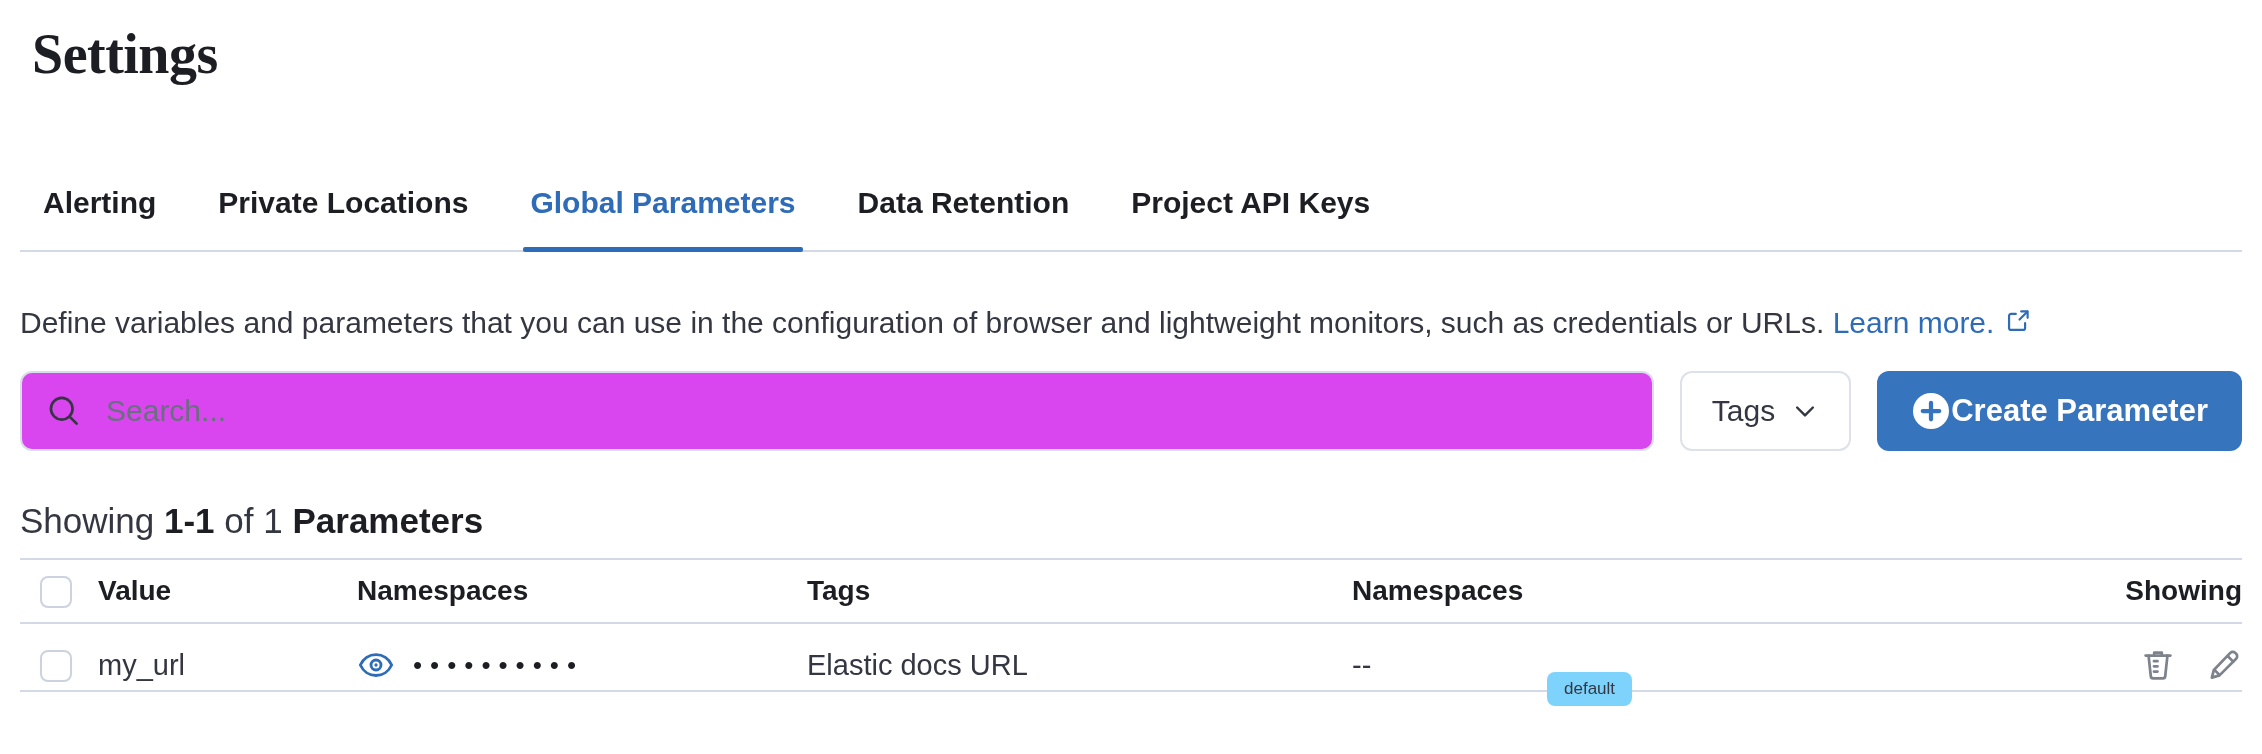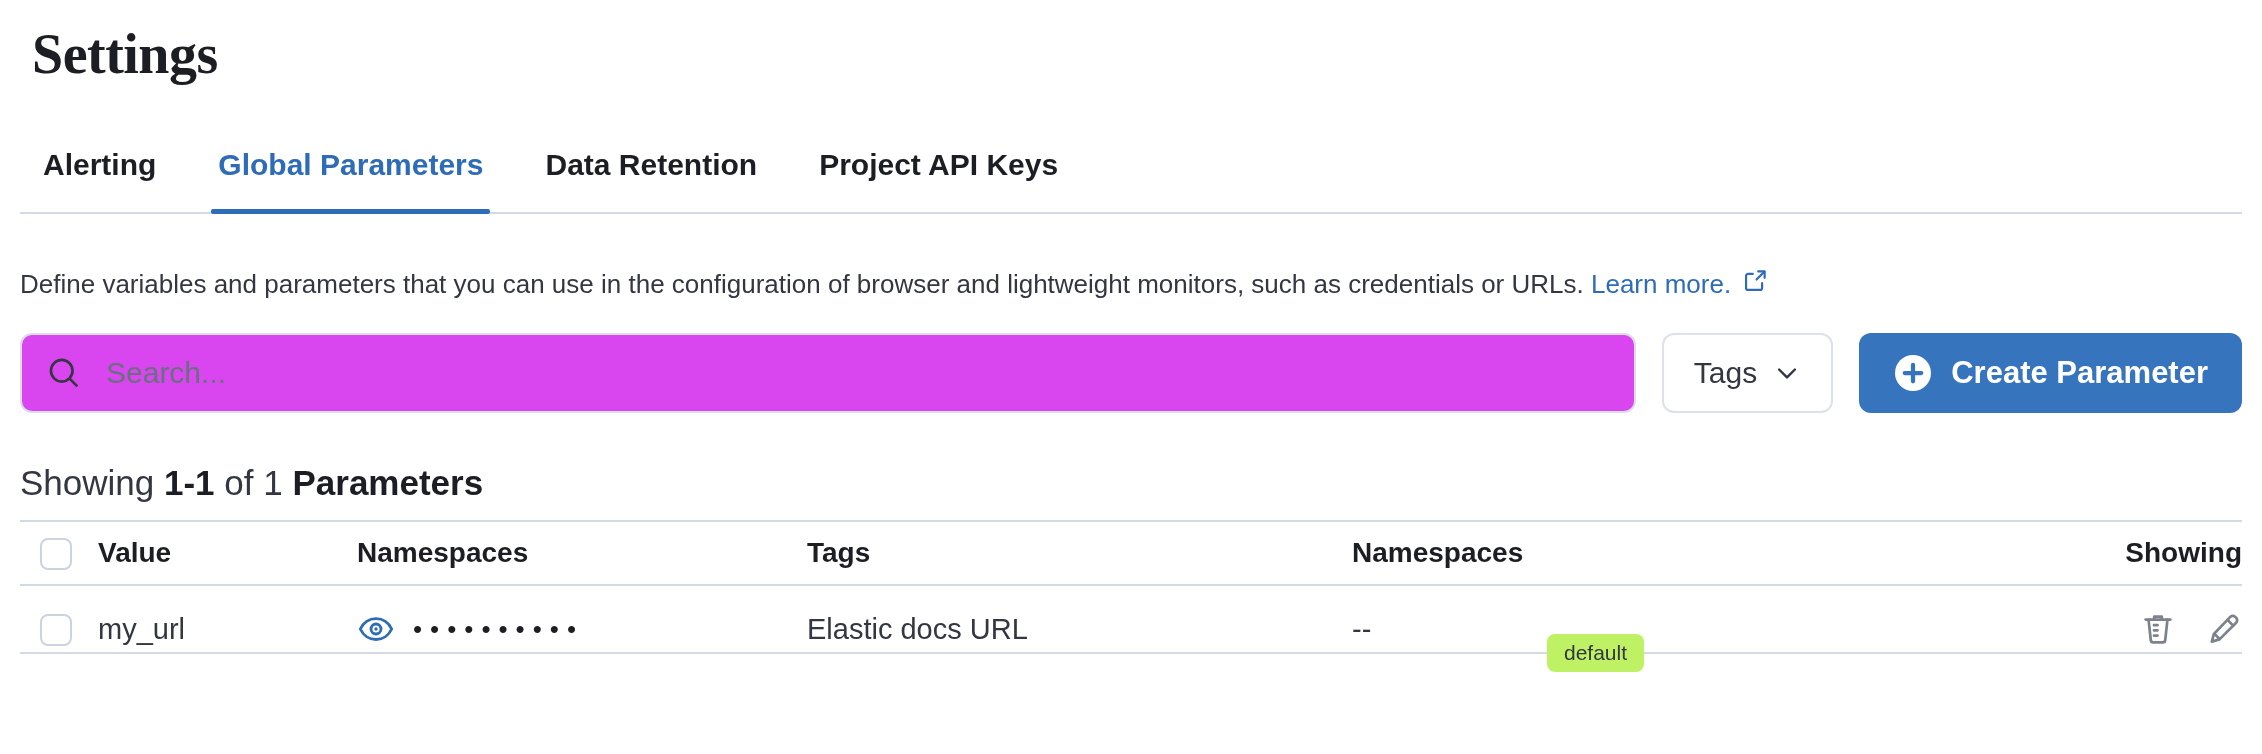--- a/index.html
+++ b/index.html
@@ -18,21 +18,21 @@
     line-height: 64px;
     margin: 0 0 0 12px;
     letter-spacing: -0.5px;
     font-family: Liberation Serif, serif;
   }
 
   
   .tabs {
     display: flex;
     gap: 48px;
-    margin-top: 62px;
+    margin-top: 100px;
     padding-left: 16px;
     border-bottom: 2px solid #d3dae6;
   }
   .tab {
     position: relative;
     font-size: 30px;
     font-weight: 700;
     color: #1d1e24;
     padding: 0 7px 30px 7px;
     cursor: pointer;
@@ -44,21 +44,21 @@
     position: absolute;
     left: 0; right: 0; bottom: -2px;
     height: 5px;
     background: #2e6cb8;
     border-radius: 2px;
   }
 
   
   .description {
     margin-top: 46px;
-    font-size: 26px;
+    font-size: 30px;
     line-height: 49px;
     color: #343741;
     max-width: 2200px;
   }
   .learn-more {
     color: #2e6cb8;
     text-decoration: none;
     cursor: pointer;
     white-space: nowrap;
   }
@@ -110,21 +110,20 @@
     cursor: pointer;
     font-family: "Liberation Sans", sans-serif;
   }
   .create-button {
     height: 80px;
     background: #3674bd;
     border: none;
     border-radius: 12px;
     display: flex;
     align-items: center;
-    gap: 18px;
     padding: 0 34px;
     font-size: 31px;
     font-weight: 600;
     color: #fff;
     cursor: pointer;
     font-family: "Liberation Sans", sans-serif;
     white-space: nowrap;
   }
 
   
@@ -175,24 +174,24 @@
     padding: 0; margin-right: 18px;
   }
   .masked-dots {
     font-size: 26px;
     letter-spacing: 8px;
     color: #1d1e24;
     white-space: nowrap;
   }
   .badge {
     display: inline-block;
-    background: #bef264;
+    background: #7dd3fc;
     border-radius: 8px;
     padding: 7px 17px;
-    font-size: 21px;
+    font-size: 17px;
     color: #343741;
     margin-top: 48px;
   }
   .cell-actions {
     display: flex;
     justify-content: flex-end;
     align-items: center;
     gap: 30px;
   }
   .icon-button {
@@ -204,20 +203,21 @@
 </style>
 </head>
 <body>
 
 <div class="container">
 
   <h1 class="page-title">Settings</h1>
 
   <nav class="tabs">
     <div class="tab">Alerting</div>
+    <div class="tab">Private Locations</div>
     <div class="tab active">Global Parameters</div>
     <div class="tab">Data Retention</div>
     <div class="tab">Project API Keys</div>
   </nav>
 
   <p class="description"><span>Define variables and parameters that you can use in the configuration of browser and lightweight monitors, such as credentials or URLs.</span>
     <a class="learn-more"><span>Learn more.</span><span class="ext-icon"><svg width="27" height="27" viewBox="0 0 16 16" fill="none" stroke="#2e6cb8" stroke-width="1.3" stroke-linecap="round" stroke-linejoin="round">
             <path d="M7 3.5H4.2c-.7 0-1.2.5-1.2 1.2v7.1c0 .7.5 1.2 1.2 1.2h7.1c.7 0 1.2-.5 1.2-1.2V9"></path>
             <path d="M9.2 6.8L13.8 2.2"></path>
             <path d="M10.2 2h3.8v3.8"></path>

